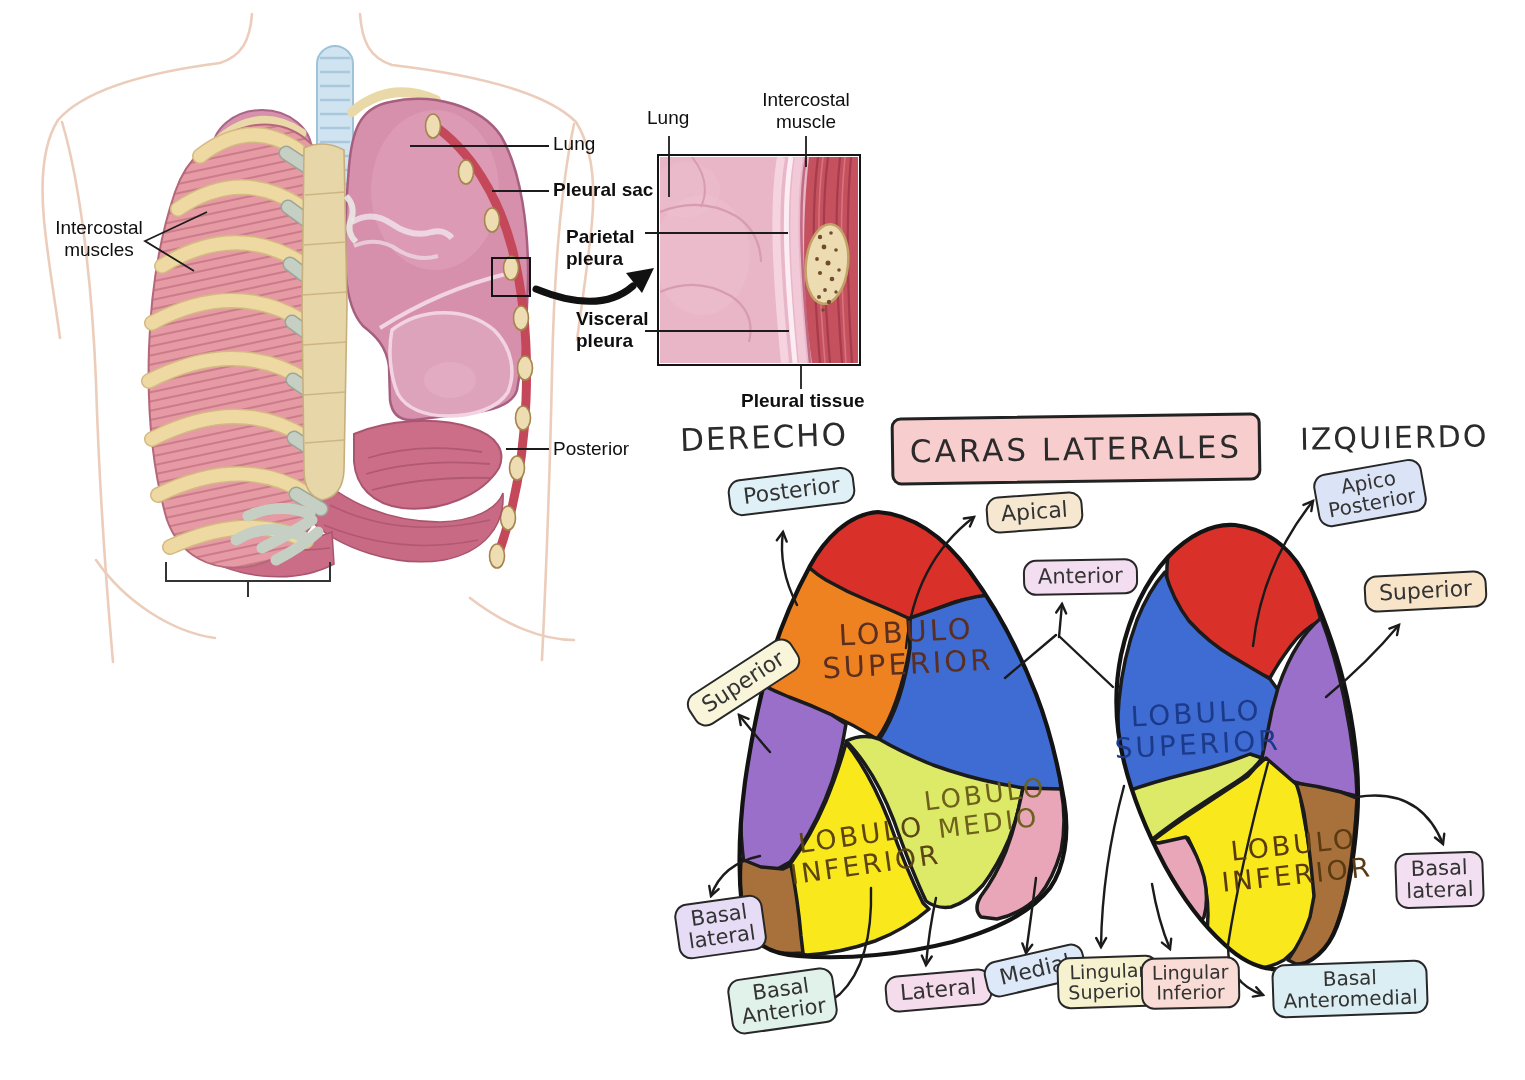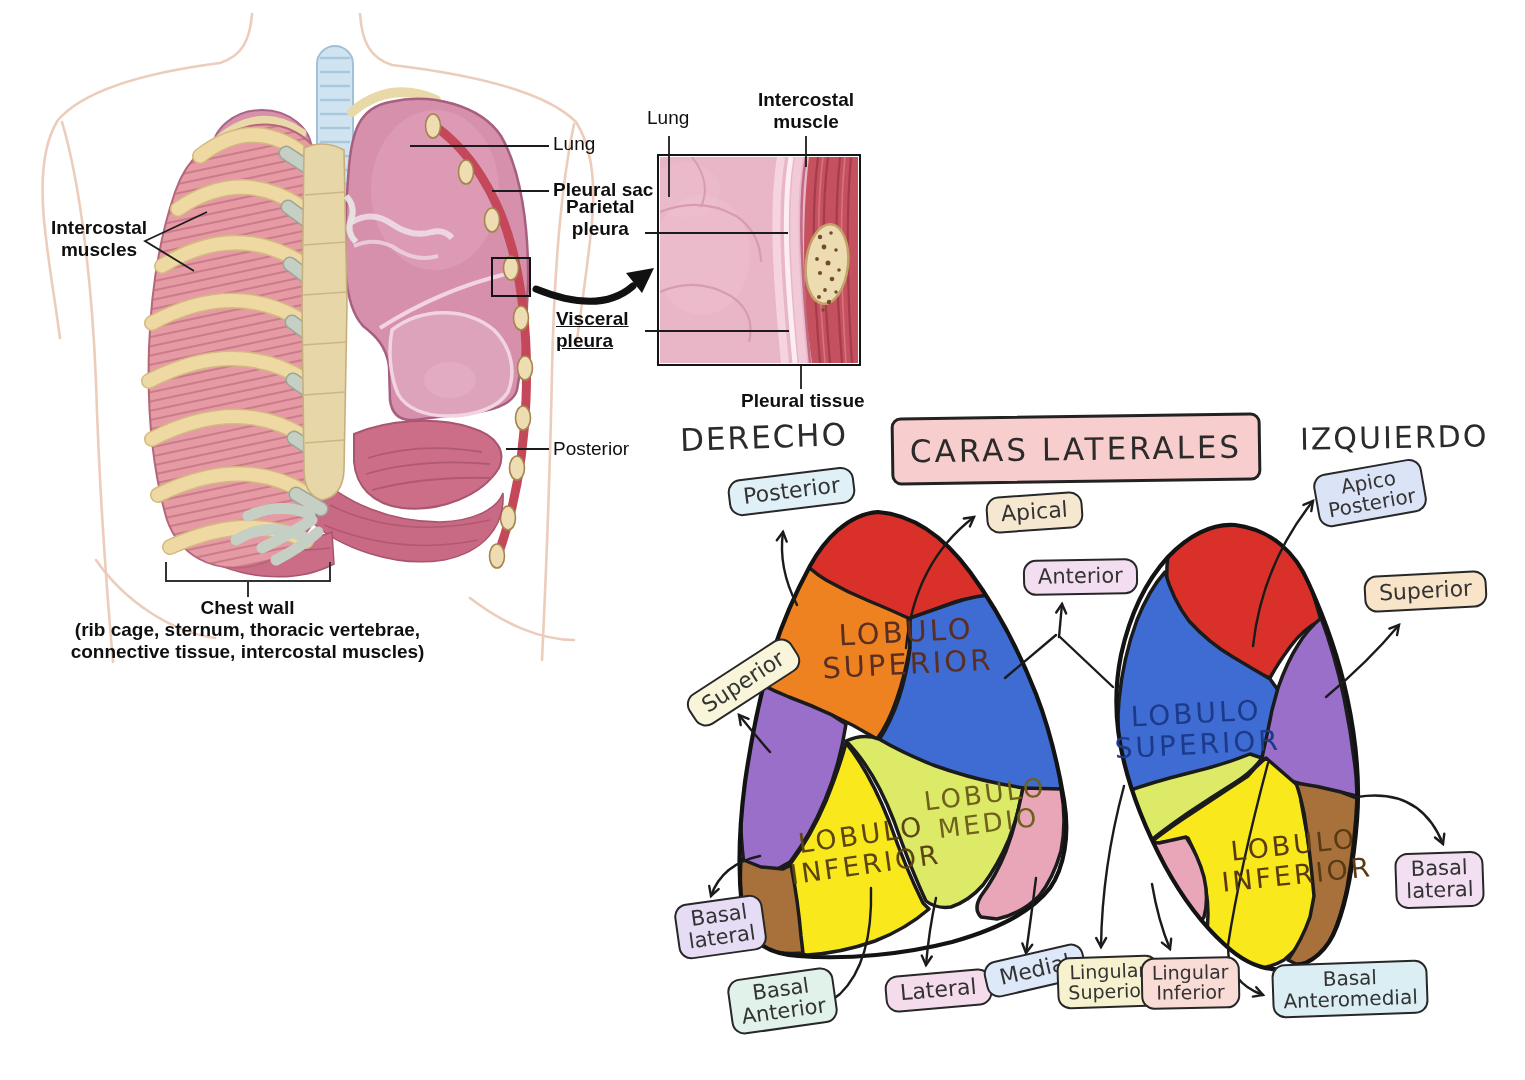--- a/index.html
+++ b/index.html
@@ -1,19 +1,19 @@
 <!DOCTYPE html>
 <html><head>
 <meta charset="utf-8">
 <style>
   html,body{margin:0;padding:0;background:#ffffff;}
   #stage{position:relative;width:1525px;height:1080px;background:#ffffff;overflow:hidden;
          font-family:"Liberation Sans",sans-serif;}
   #art{position:absolute;left:0;top:0;}
-  .pre{white-space:pre-line;font-weight:bold;}
+  .pre{white-space:pre-line;}
   .lbl{position:absolute;font-size:19px;line-height:1.16;color:#0f0f0f;}
   .b{font-weight:700;}
   .ctr{text-align:center;}
   .hand{font-family:"DejaVu Sans",sans-serif;color:#2b2b2b;}
   .hdr{position:absolute;font-size:30px;letter-spacing:2px;font-weight:500;}
   .titlebox{position:absolute;left:891px;top:415px;width:364px;height:62px;
             background:#f8cdcd;border:3px solid #222;border-radius:10px;
             display:flex;align-items:center;justify-content:center;
             font-size:31px;letter-spacing:3px;transform:rotate(-0.8deg);}
   .bub{position:absolute;border:2.6px solid #272727;border-radius:13px;
@@ -236,28 +236,25 @@
     <path class="arr" marker-end="url(#ah)" d="M1124,786 Q1102,868 1101,947"></path>
     <path class="arr" marker-end="url(#ah)" d="M1152,884 Q1158,920 1170,949"></path>
     <path class="arr" marker-end="url(#ah)" d="M1268,763 Q1240,868 1228,945 Q1227,982 1263,995"></path>
   </g>
 </svg>
 
 <div class="lbl ctr pre" style="left:38px;top:217px;width:122px;">Intercostal
 muscles</div>
 <div class="lbl" style="left:553px;top:133px;">Lung</div>
 <div class="lbl b" style="left:553px;top:179px;text-align:center;">Pleural sac</div>
-<div class="lbl b pre" style="left:566px;top:196px;text-align:center;">Parietal
+<div class="lbl b pre" style="left:566px;top:226px;">Parietal
 pleura</div>
-<div class="lbl b pre" style="left:556px;top:308px;text-decoration:underline;">Visceral
+<div class="lbl b pre" style="left:576px;top:308px;">Visceral
 pleura</div>
 <div class="lbl" style="left:553px;top:438px;">Posterior</div>
-<div class="lbl ctr pre" style="left:55px;top:597px;width:385px;">Chest wall
-(rib cage, sternum, thoracic vertebrae,
-connective tissue, intercostal muscles)</div>
 <div class="lbl" style="left:647px;top:107px;">Lung</div>
 <div class="lbl ctr pre" style="left:750px;top:89px;width:112px;">Intercostal
 muscle</div>
 <div class="lbl b" style="left:741px;top:390px;">Pleural tissue</div>
 
 <div class="hdr hand" style="left:680px;top:419px;transform:rotate(-2deg);font-size:31px;">DERECHO</div>
 <div class="titlebox hand">CARAS LATERALES</div>
 <div class="hdr hand" style="left:1300px;top:420px;transform:rotate(-1deg);">IZQUIERDO</div>
 
 <div class="lob" style="left:793px;top:616px;width:228px;font-size:29px;transform:rotate(-3deg);color:#5a2e20;">LOBULO

